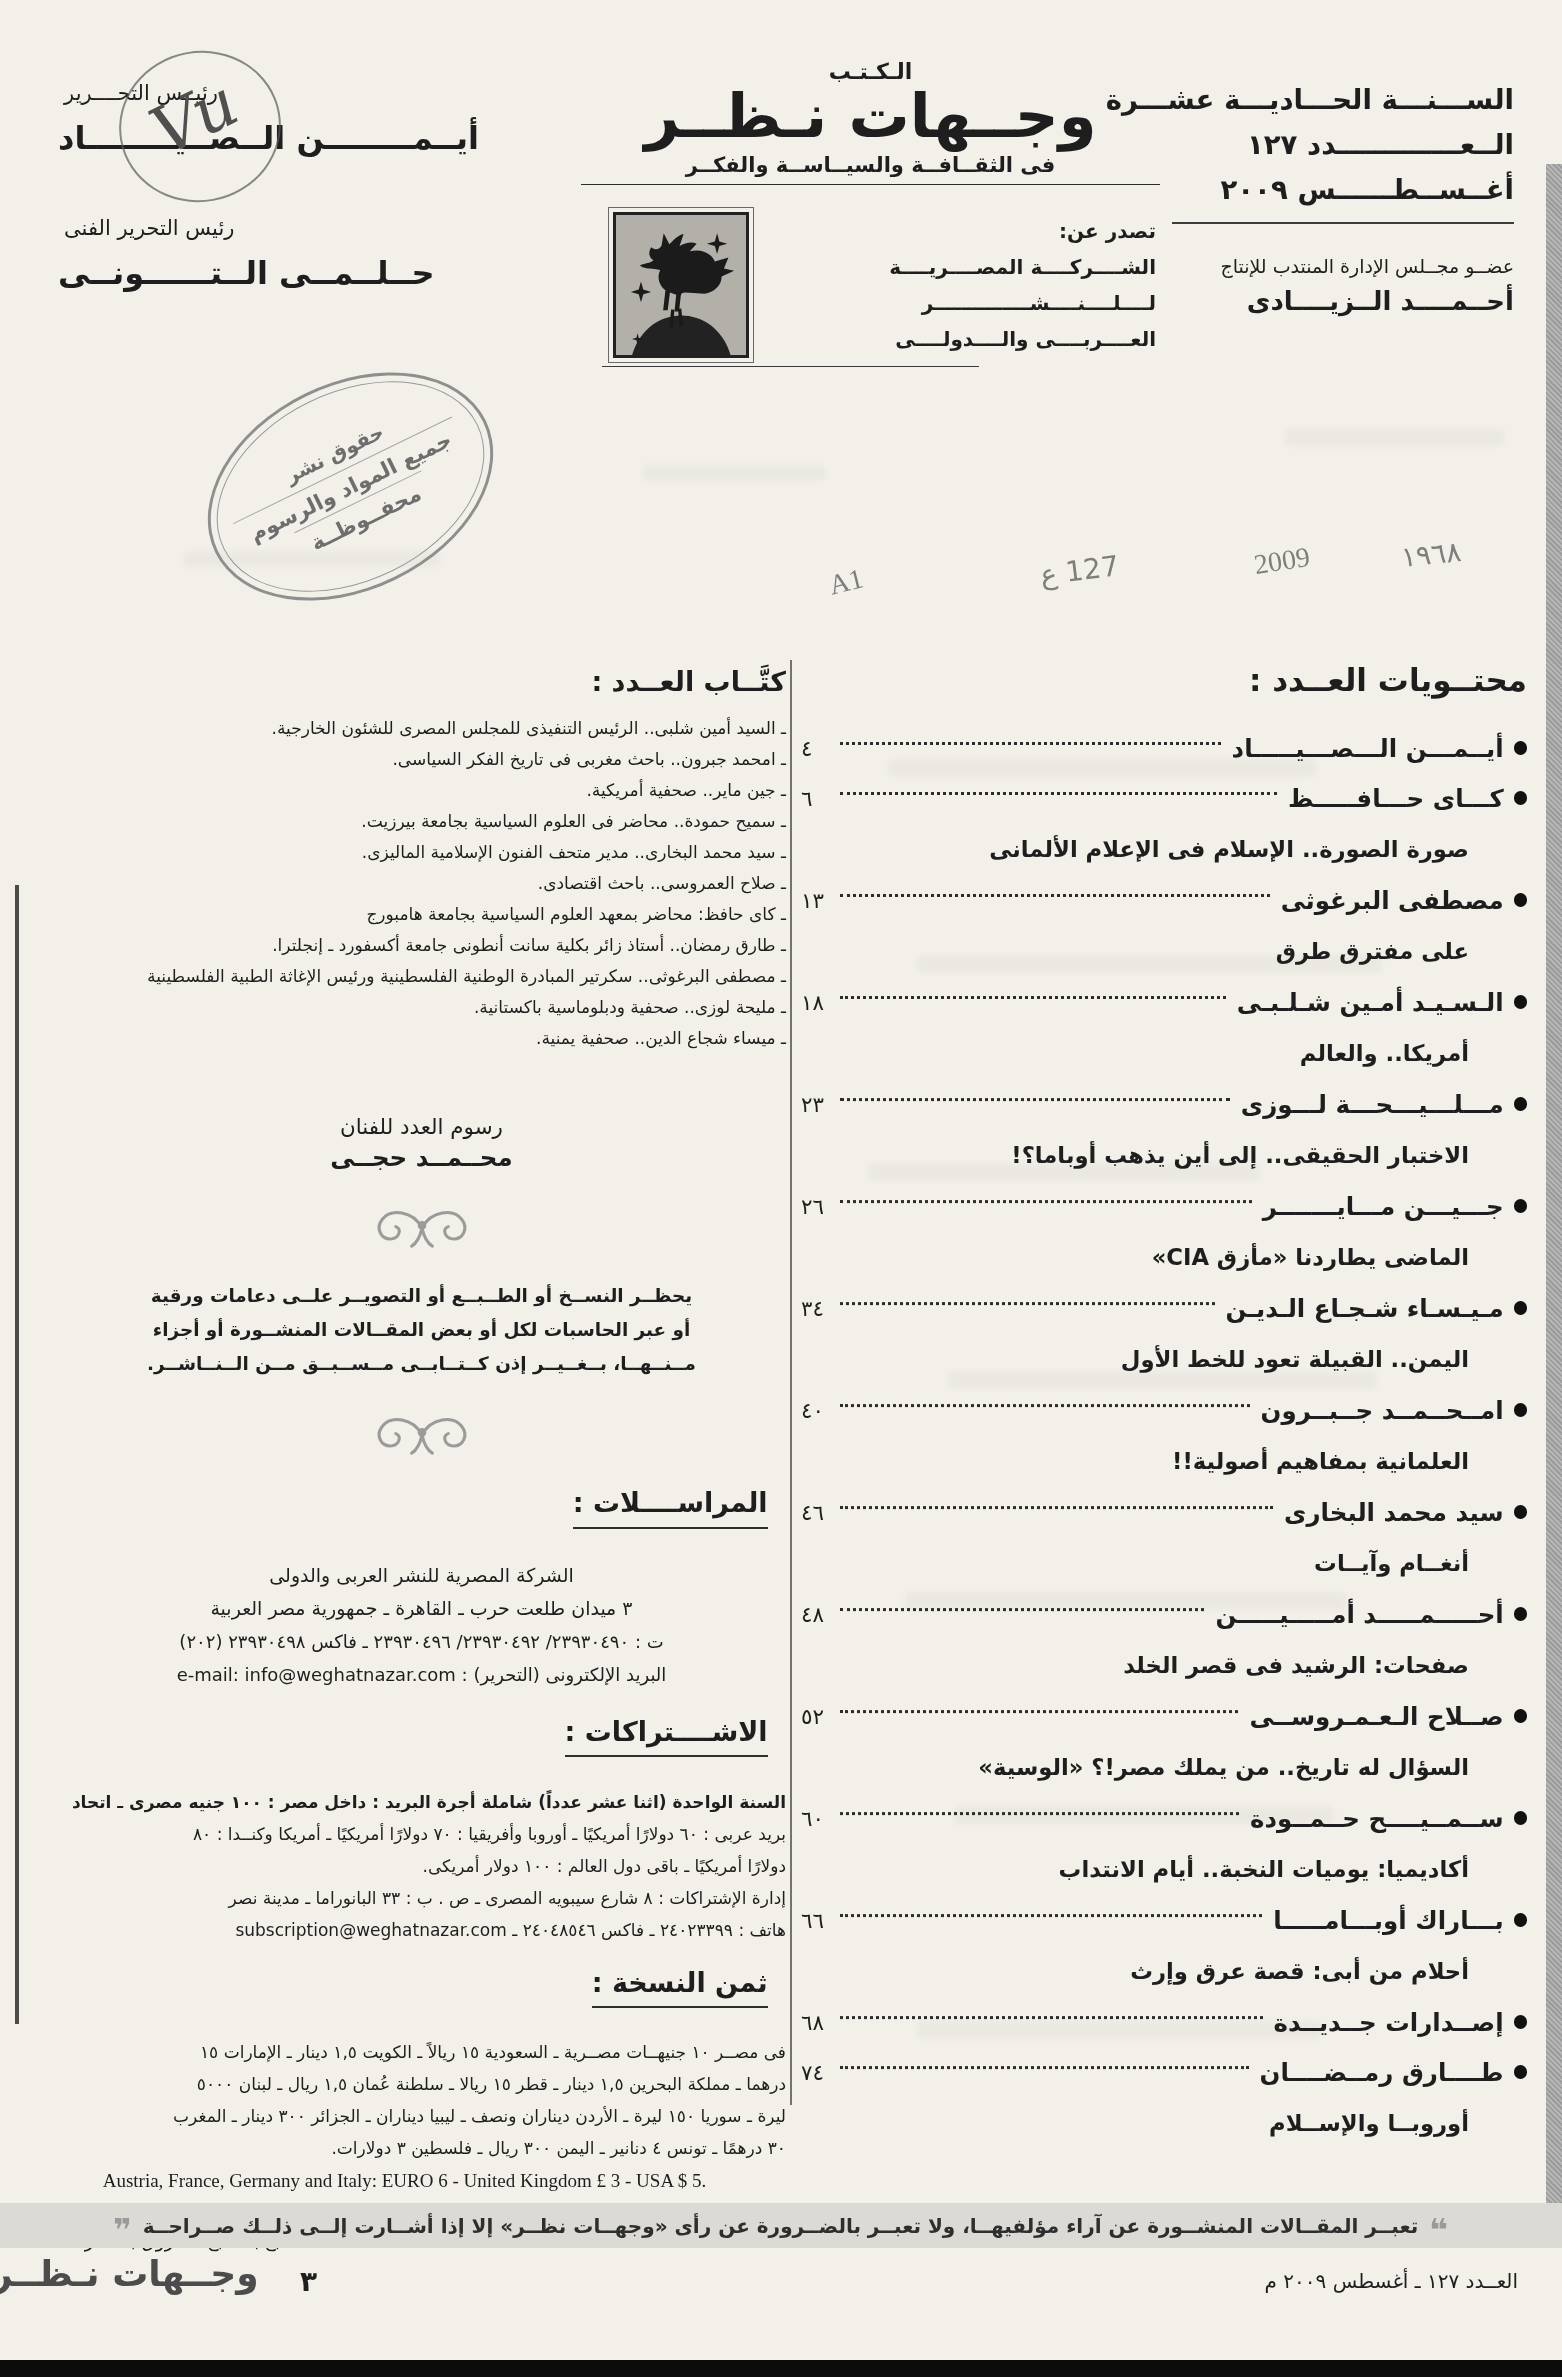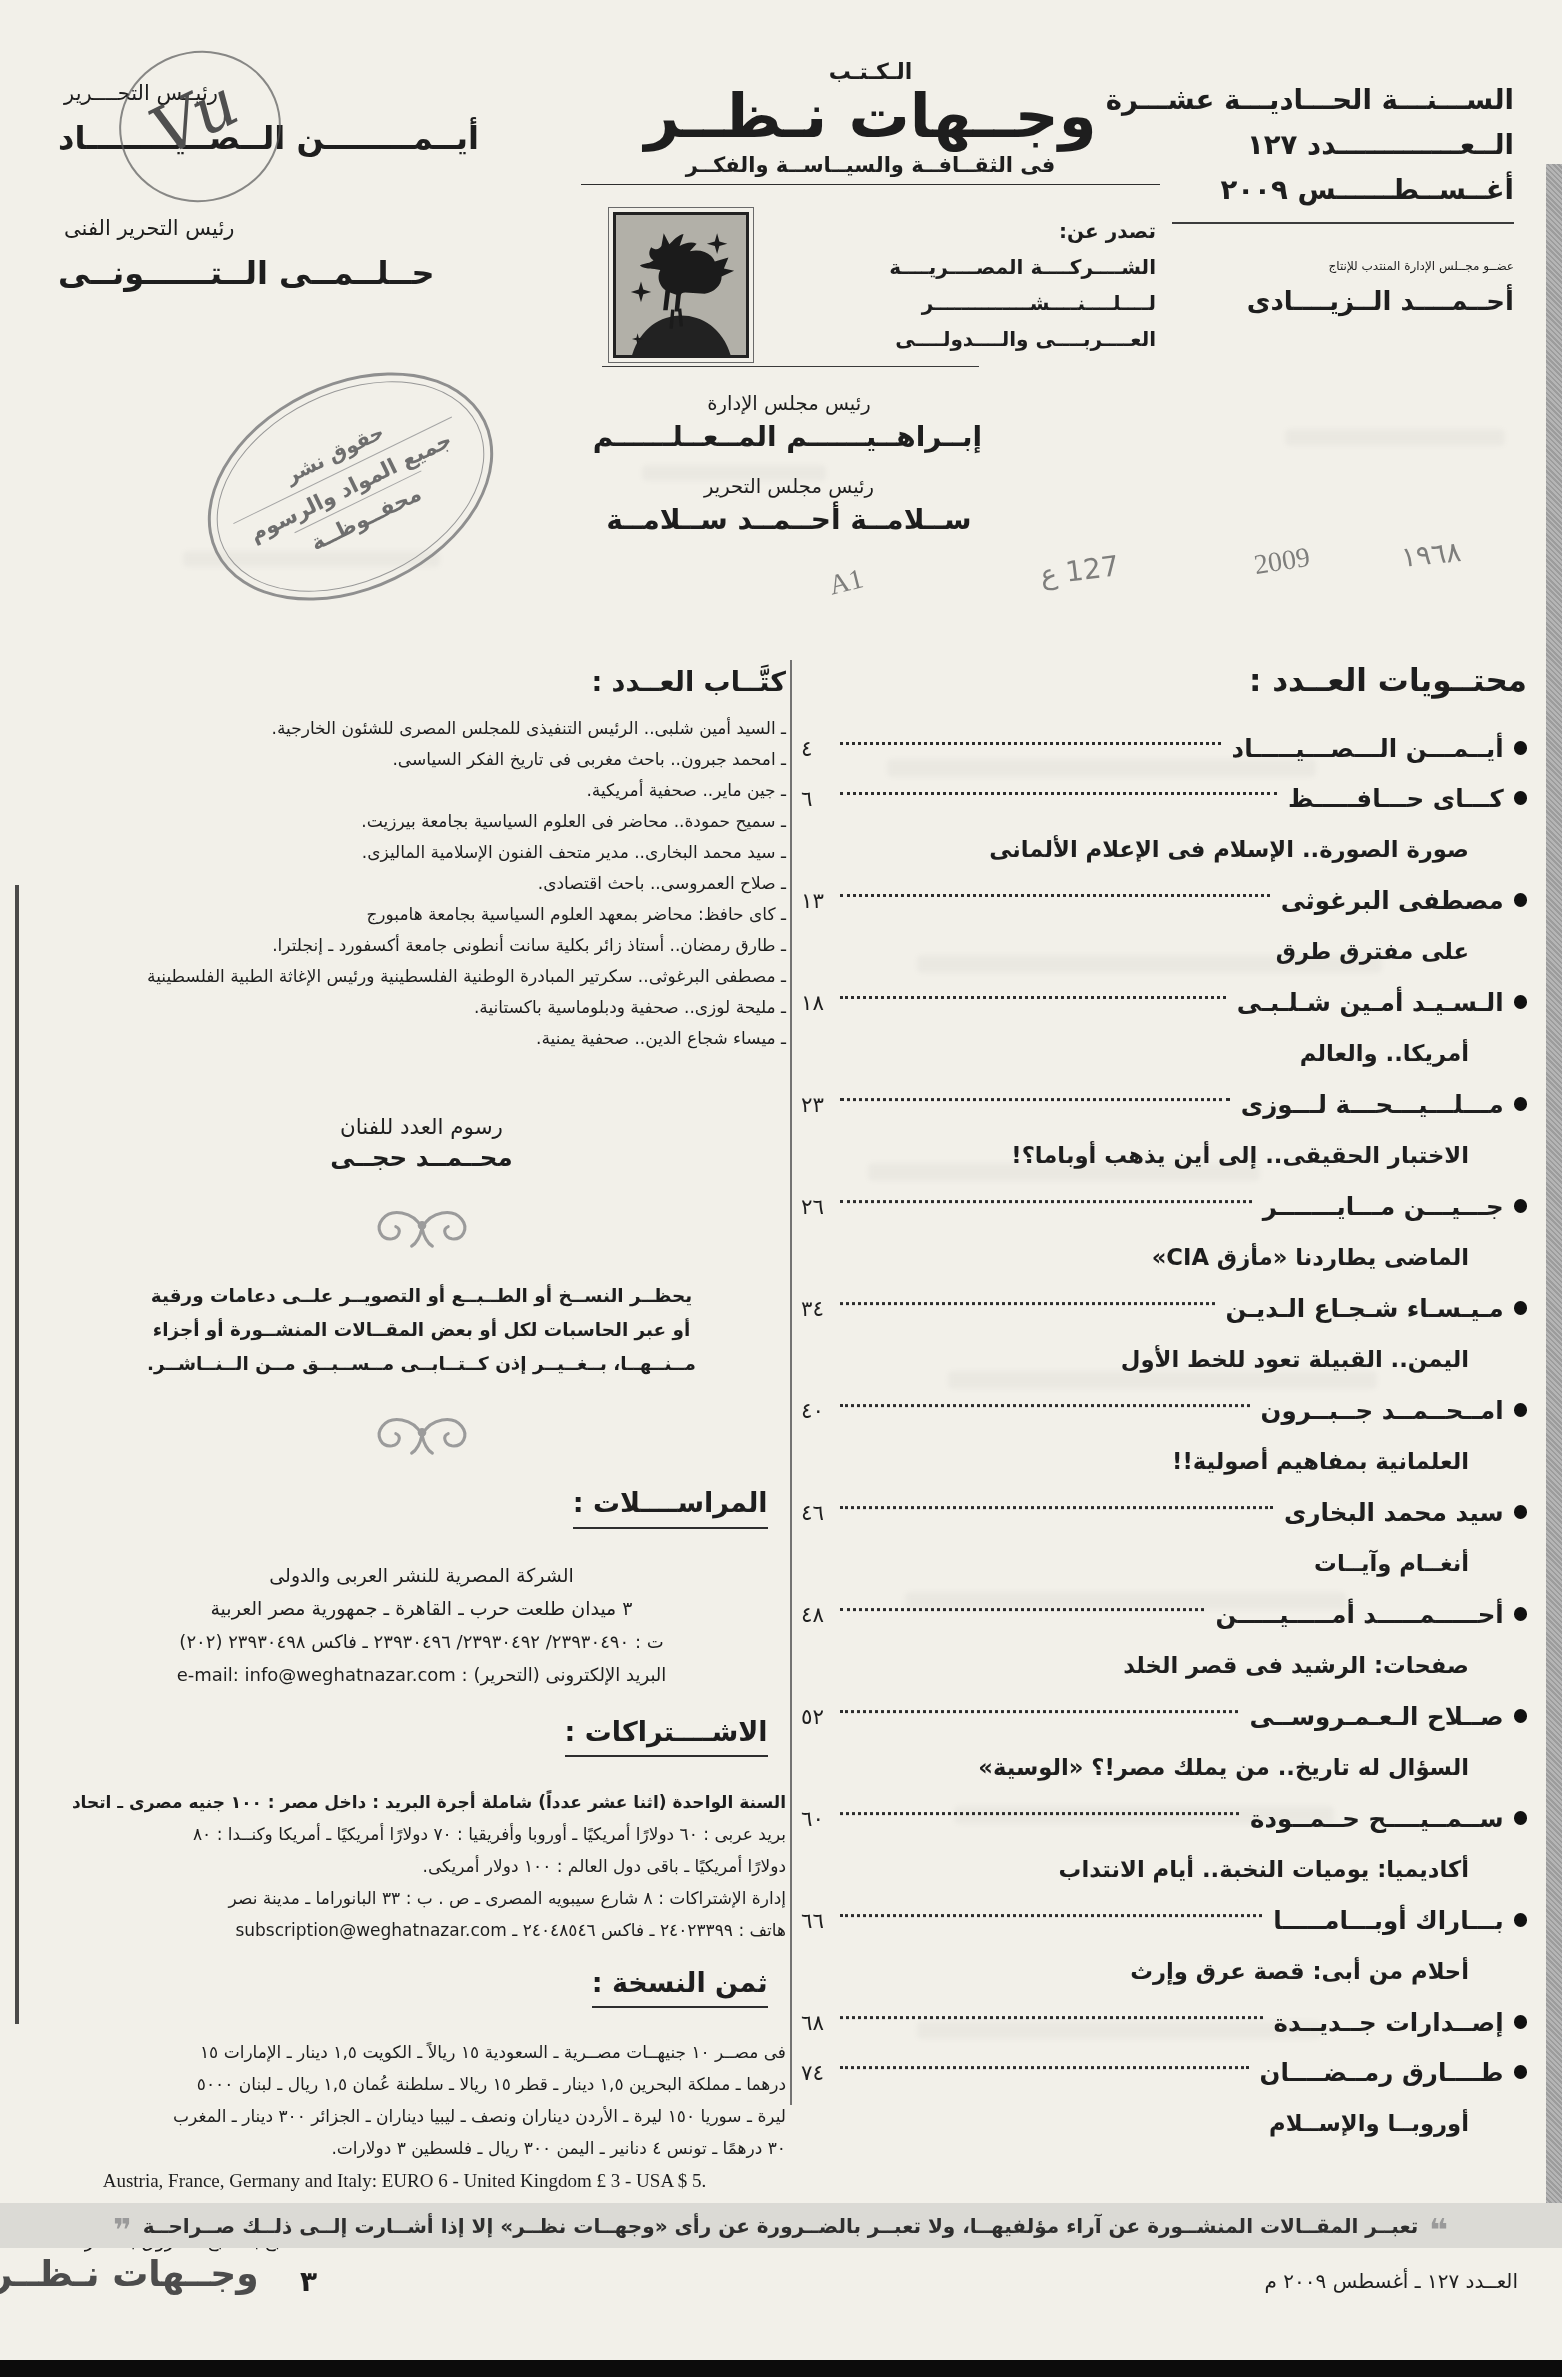--- a/index.html
+++ b/index.html
@@ -13,21 +13,21 @@
   
   .grey-strip{left: auto;right:0;top:164px;width:16px;height:2077px;
     background:repeating-linear-gradient(45deg,#9c9c9c 0 1.8px,#b5b5b5 1.8px 3.7px);}
   .left-line{left:16px;top:885px;width:3.7px;height:1139px;background:#202020;opacity:.8;}
   .black-band{left:0;top:2360px;width:1563px;height:17px;background:#0c0c0c;}
   .ghost{position:absolute;background:#8a8a8a;opacity:.07;filter:blur(2.4px);border-radius:4.9px;}
   
   .hdr-right{right:48px;top:77px;width:347px;text-align:right;}
   .hdr-right .big{font-size:27.6px;font-weight:bold;line-height:45px;white-space:nowrap;}
   .hdr-right .rule{border-bottom:2.4px solid #3c3c3c;margin:9.8px 0 28px 4.9px;}
-  .hdr-right .lbl{font-size:12px;line-height:28px;}
+  .hdr-right .lbl{font-size:19px;line-height:28px;}
   .hdr-right .name{font-size:26px;font-weight:bold;margin-top:6.1px;white-space:nowrap;}
   
   .masthead{left:582px;top:59px;width:579px;text-align:center;}
   .masthead .small{font-size:22px;font-weight:bold;letter-spacing:1.2px;}
   .masthead .big{font-size:61px;font-weight:bold;line-height:64px;white-space:nowrap;}
   .masthead .sub{font-size:21px;font-weight:bold;margin-top:4.9px;letter-spacing:0.6px;}
   .masthead .rule{border-bottom:1.8px solid #2d2d2d;margin-top:7.3px;}
   .logo-frame{left:609px;top:207px;width:146px;height:156px;border:1.2px solid #6a6a6a;
     padding:3.7px;box-sizing:border-box;}
   .logo-inner{width:100%;height:100%;border:3.1px solid #222;box-sizing:border-box;background:#b2b0a8;}
@@ -149,26 +149,20 @@
 
   <div class="abs publisher">
     <div>تصدر عن:</div>
     <div>الشــــركــــة المصــــريــــة</div>
     <div>لــــلــــنــــشــــــــــــــر</div>
     <div>العــــربــــى والــــدولــــى</div>
   </div>
 
   <div class="abs center-rule"></div>
 
-  <div class="abs officers">
-    <div class="lbl">رئيس مجلس الإدارة</div>
-    <div class="name">إبــراهــيــــــم المــعــلــــــم</div>
-    <div class="lbl">رئيس مجلس التحرير</div>
-    <div class="name">ســلامــة أحــمــد ســلامــة</div>
-  </div>
 
   <div class="abs hdr-left">
     <div class="lbl">رئيــس التحــــرير</div>
     <div class="name">أيــمــــــــن الــصــيــــــــاد</div>
     <div class="lbl2">رئيس التحرير الفنى</div>
     <div class="name">حــلــمــى الــتــــــونــى</div>
   </div>
 
   <div class="abs vu-stamp">
     <span class="latin">Vu</span>

